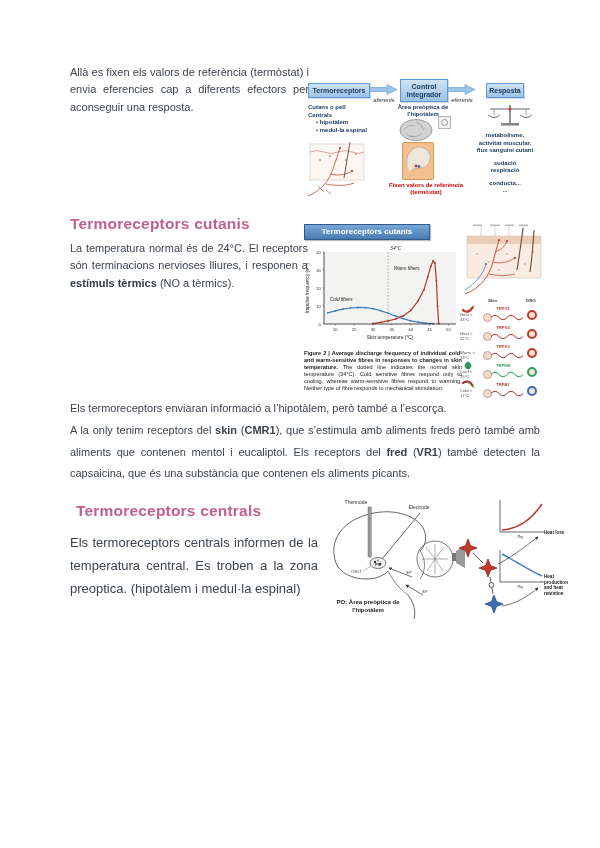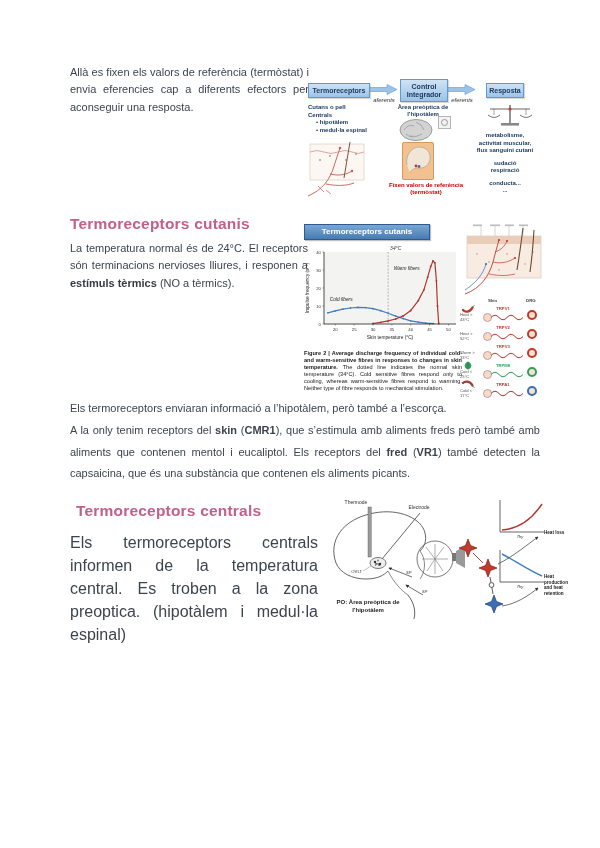--- a/index.html
+++ b/index.html
@@ -5,21 +5,21 @@
   html,body{margin:0;padding:0;background:#e9e9e9;}
   .page{position:relative;width:600px;height:848px;background:#ffffff;margin:0 auto;
         font-family:"Liberation Sans","DejaVu Sans",sans-serif;color:#3c434d;overflow:hidden;}
   .abs{position:absolute;}
   
   .para{font-size:11px;line-height:17.3px;text-align:justify;color:#3d444e;}
   .para p{margin:0 0 4.5px 0;}
   .para b{color:#343b44;}
   .para-wide{font-size:11px;line-height:21.8px;text-align:justify;color:#3d444e;}
   .para-wide p{margin:0;}
-  .para-centrals{font-size:16px;line-height:23px;text-align:justify;color:#3d444e;}
+  .para-centrals{font-size:13px;line-height:23px;text-align:justify;color:#3d444e;}
   .para-centrals p{margin:0;}
   .sect-h{font-size:15.5px;font-weight:bold;color:#c2608c;letter-spacing:.2px;margin:0;}
   
   .flow{left:306px;top:76px;width:238px;height:138px;font-size:6px;}
   .fbox{position:absolute;background:linear-gradient(#cfe2f3,#9dc3e6);border:1px solid #5b9bd5;
         color:#17365d;font-weight:bold;text-align:center;display:flex;align-items:center;justify-content:center;
         font-size:7px;box-shadow:1px 1px 1px rgba(0,0,0,.15);}
   .b1{left:2px;top:7px;width:60px;height:13px;}
   .b2{left:94px;top:3px;width:46px;height:21px;line-height:8px;}
   .b3{left:180px;top:7px;width:36px;height:13px;}

